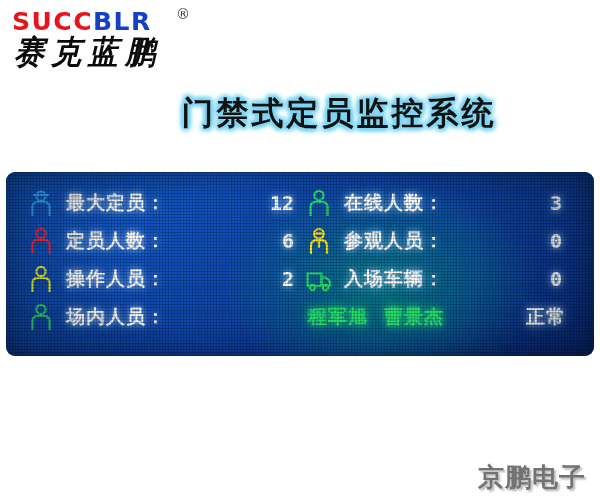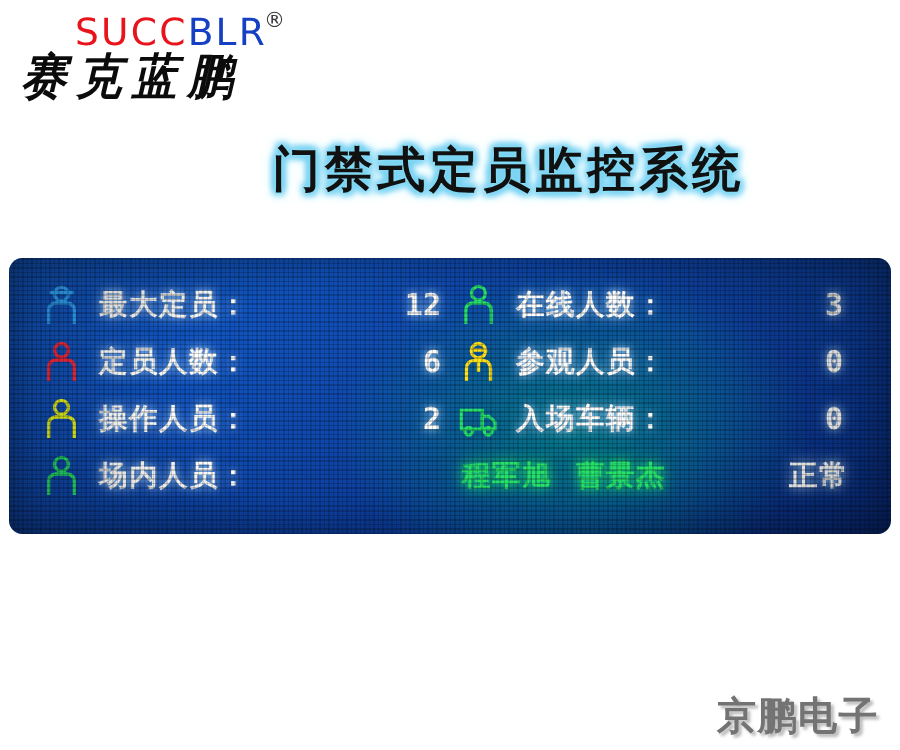--- a/index.html
+++ b/index.html
@@ -19,28 +19,27 @@
   #brand-logo {
     position: absolute;
     left: 8px;
     top: 6px;
     width: 240px;
     height: 66px;
   }
   #brand-wordmark {
     font-family: "DejaVu Sans", sans-serif;
     font-size: 25px;
-    font-weight: normal;
+    font-weight: bold;
     letter-spacing: 1.5px;
     line-height: 1;
     white-space: nowrap;
     position: absolute;
     left: 4px;
     top: 3px;
-    margin-left: 38px;
   }
   #brand-wordmark .seg-a { color: #e8141c; }
   #brand-wordmark .seg-b { color: #1540c4; }
   #brand-reg {
     position: absolute;
     left: 168px;
     top: 0px;
     font-family: "DejaVu Sans", sans-serif;
     font-size: 14px;
     color: #3a3a3a;

